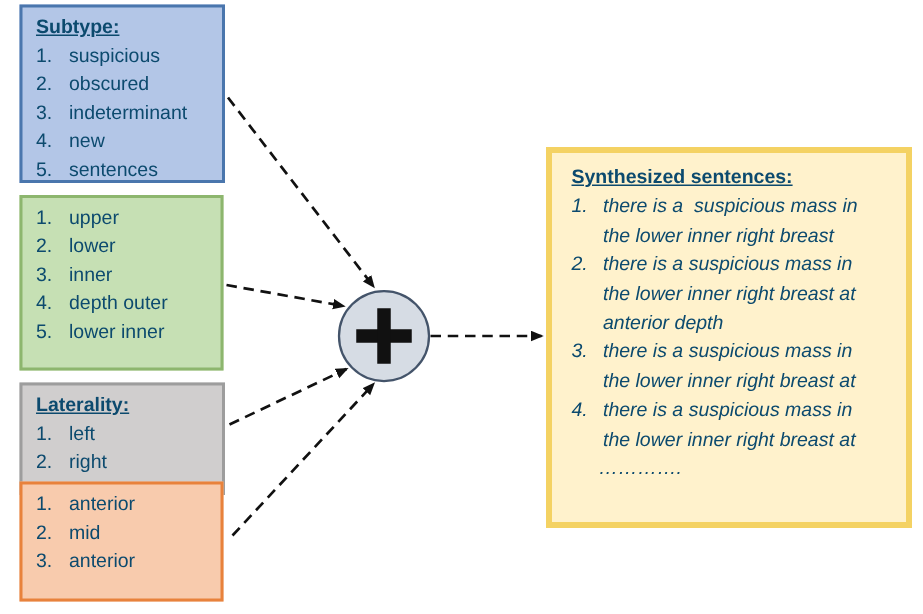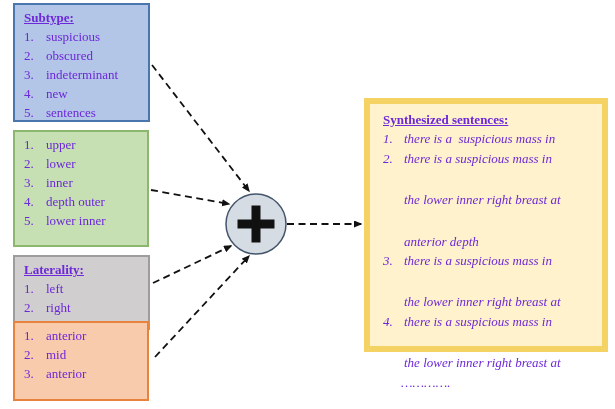--- a/index.html
+++ b/index.html
@@ -1,22 +1,22 @@
 <!DOCTYPE html>
 <html><head>
 <meta charset="utf-8">
 <style>
   html, body { margin: 0; padding: 0; background: #ffffff; }
   #stage {
     position: relative;
     width: 615px;
     height: 409px;
     background: #ffffff;
-    font-family: Liberation Serif, serif;
-    color: #6d28d9;
+    font-family: Liberation Sans, sans-serif;
+    color: #0c4a6e;
     overflow: hidden;
   }
   #arrow-layer {
     position: absolute;
     left: 0; top: 0;
     width: 615px; height: 409px;
     z-index: 1;
   }
   .attr-box {
     position: absolute;
@@ -48,30 +48,30 @@
   }
   #subtype-box    { left: 13px;  top: 3px;   width: 137px; height: 119px; }
   #position-box   { left: 13px;  top: 130px; width: 136px; height: 117px; }
   #laterality-box { left: 13px;  top: 255px; width: 137px; height: 75px;  }
   #depth-box      { left: 13px;  top: 321px; width: 136px; height: 80px;  }
   #output-box {
     position: absolute;
     left: 364px; top: 98px;
     width: 244px; height: 254px;
     box-sizing: border-box;
-    border: 6px solid #0f172a;
+    border: 4px solid #0f172a;
     padding: 6px 6px 2px 13px;
     font-size: 13px;
     line-height: 19.4px;
     z-index: 2;
   }
   #output-box ol.num-list { font-style: italic; }
   #output-box ol.num-list > li::before { flex: 0 0 21px; }
   .sent-line { white-space: pre-wrap; }
-  .sent-lines { display: flex; flex-direction: column; gap: 22px; }
+  .sent-lines { display: flex; flex-direction: column; }
   #ellipsis-line { padding-left: 18px; font-style: italic; }
 </style>
 </head>
 <body>
 
 <div id="stage">
 
   <svg id="arrow-layer" viewBox="0 0 615 409" xmlns="http://www.w3.org/2000/svg">
     <defs>
       <marker id="ah" markerWidth="9" markerHeight="8" refX="7" refY="3.5" orient="auto" markerUnits="userSpaceOnUse">
@@ -158,20 +158,21 @@
         </li>
     </ol>
   </div>
 
   <div id="output-box" style="background-color: rgb(255, 242, 204); border-color: rgb(244, 210, 99);">
     <div class="box-title">Synthesized sentences:</div>
     <ol class="num-list">
       <li>
         <span class="sent-lines">
           <span class="sent-line">there is a  suspicious mass in</span>
+          <span class="sent-line">the lower inner right breast</span>
         </span>
       </li>
       <li>
         <span class="sent-lines">
           <span class="sent-line">there is a suspicious mass in</span>
           <span class="sent-line">the lower inner right breast at</span>
           <span class="sent-line">anterior depth</span>
         </span>
       </li>
       <li>

